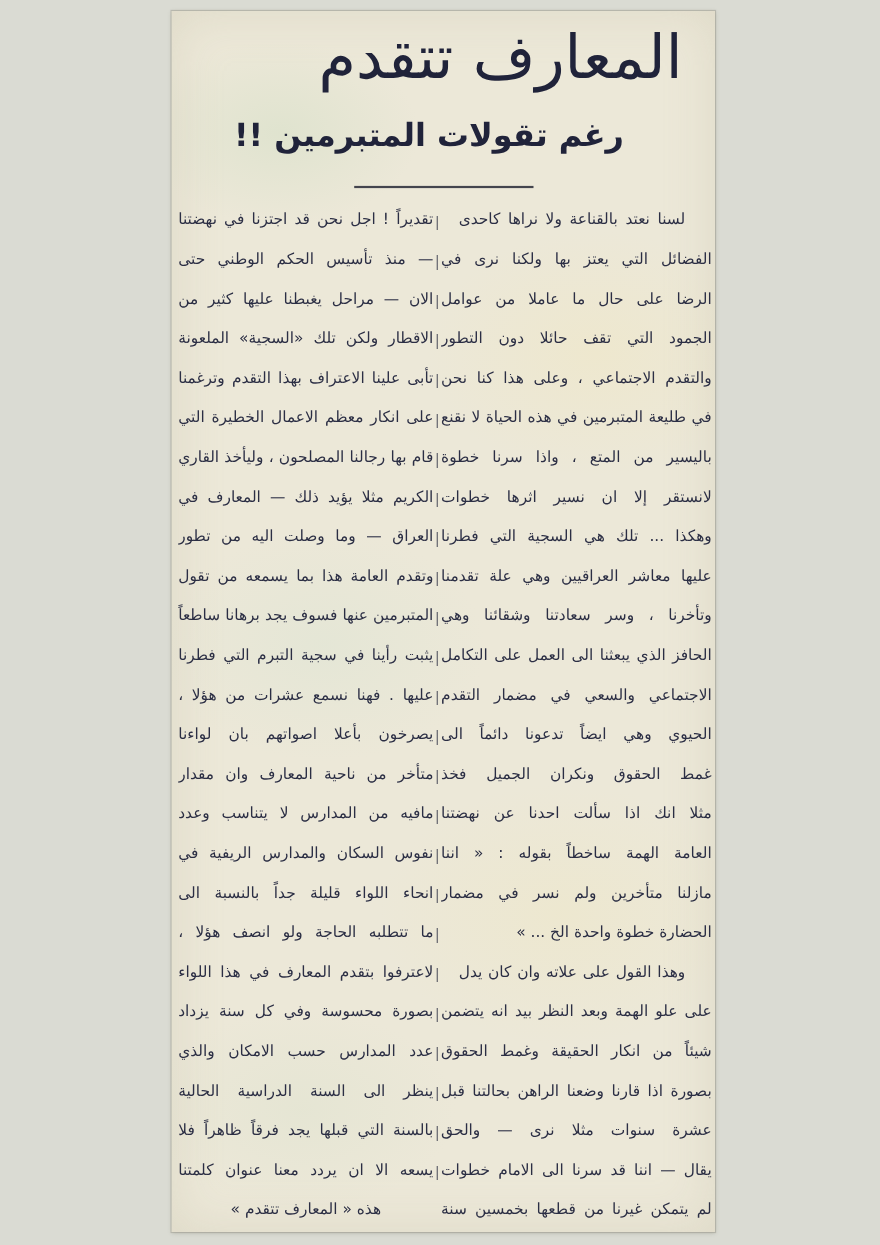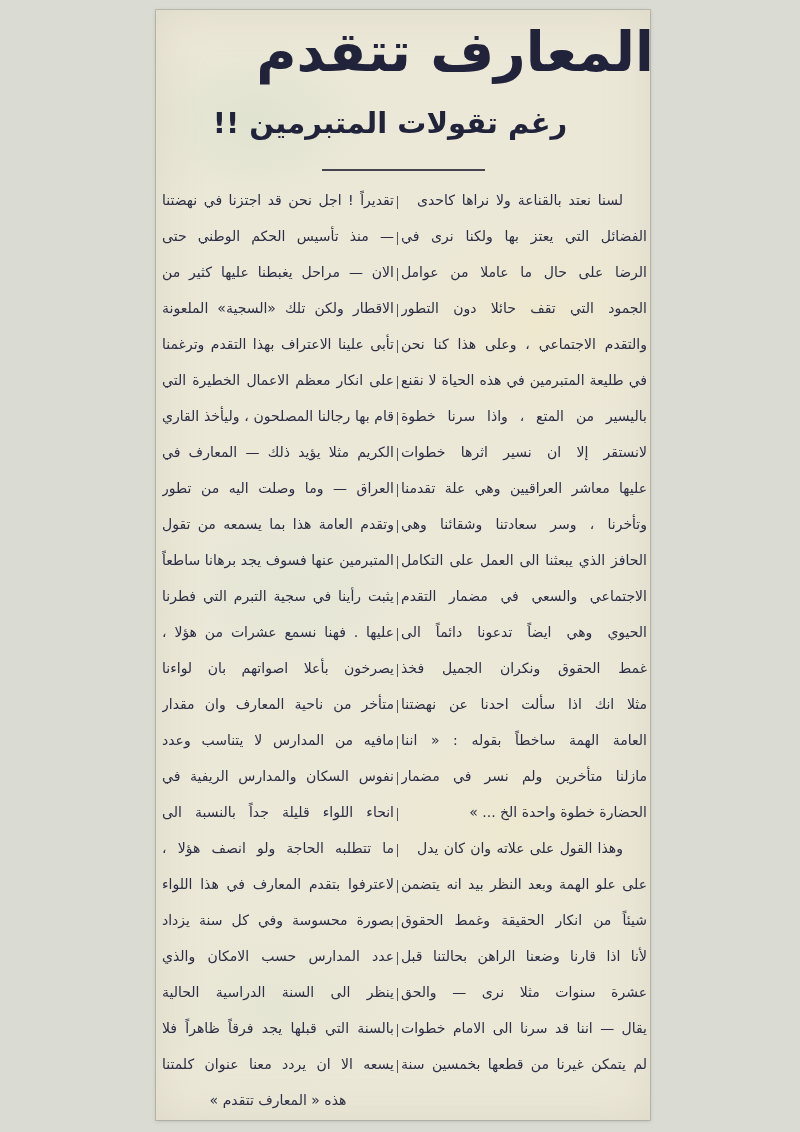--- a/index.html
+++ b/index.html
@@ -25,21 +25,21 @@
       radial-gradient(ellipse 240px 170px at 72% 74%, rgba(238,231,199,.50), transparent 70%),
       radial-gradient(ellipse 200px 130px at 24% 90%, rgba(221,226,206,.45), transparent 70%);
     box-shadow: 0 0 0 1px rgba(150,148,135,.45), 0 1px 4px rgba(90,88,75,.28),
                 inset 0 0 45px rgba(188,183,158,.30);
     direction:rtl;
     color:var(--color-ink);
   }
   .headline{
     position:absolute;top:8px;left:0;right:0;
     text-align:center;transform:translateX(52px);
-    font-size:55px;font-weight:700;line-height:1.25;
+    font-size:55px;font-weight:400;line-height:1.25;
     color:var(--color-headline_ink);
   }
   .subhead{
     position:absolute;top:96px;left:0;right:0;
     text-align:center;transform:translateX(-13px);
     font-size:29px;font-weight:700;
     color:var(--color-headline_ink);
   }
   .rule{
     position:absolute;top:159px;right:165px;width:163px;height:2px;
@@ -76,34 +76,35 @@
     <div class="cols">
       <div class="col col-first">
           <div class="line indent">لسنا نعتد بالقناعة ولا نراها كاحدى</div>
           <div class="line">الفضائل التي يعتز بها ولكنا نرى في</div>
           <div class="line">الرضا على حال ما عاملا من عوامل</div>
           <div class="line">الجمود التي تقف حائلا دون التطور</div>
           <div class="line">والتقدم الاجتماعي ، وعلى هذا كنا نحن</div>
           <div class="line">في طليعة المتبرمين في هذه الحياة لا نقنع</div>
           <div class="line">باليسير من المتع ، واذا سرنا خطوة</div>
           <div class="line">لانستقر إلا ان نسير اثرها خطوات</div>
+          <div class="line">وهكذا ... تلك هي السجية التي فطرنا</div>
           <div class="line">عليها معاشر العراقيين وهي علة تقدمنا</div>
           <div class="line">وتأخرنا ، وسر سعادتنا وشقائنا وهي</div>
           <div class="line">الحافز الذي يبعثنا الى العمل على التكامل</div>
           <div class="line">الاجتماعي والسعي في مضمار التقدم</div>
           <div class="line">الحيوي وهي ايضاً تدعونا دائماً الى</div>
           <div class="line">غمط الحقوق ونكران الجميل فخذ</div>
           <div class="line">مثلا انك اذا سألت احدنا عن نهضتنا</div>
           <div class="line">العامة الهمة ساخطاً بقوله : « اننا</div>
           <div class="line">مازلنا متأخرين ولم نسر في مضمار</div>
           <div class="line flush">الحضارة خطوة واحدة الخ ... »</div>
           <div class="line indent">وهذا القول على علاته وان كان يدل</div>
           <div class="line">على علو الهمة وبعد النظر بيد انه يتضمن</div>
           <div class="line">شيئاً من انكار الحقيقة وغمط الحقوق</div>
-          <div class="line">لأنا اذا قارنا وضعنا الراهن بحالتنا قبل</div>
+          <div class="line">بصورة اذا قارنا وضعنا الراهن بحالتنا قبل</div>
           <div class="line">عشرة سنوات مثلا نرى — والحق</div>
           <div class="line">يقال — اننا قد سرنا الى الامام خطوات</div>
           <div class="line">لم يتمكن غيرنا من قطعها بخمسين سنة</div>
         </div>
       <div class="col-divider"></div>
       <div class="col col-second">
           <div class="line">تقديراً ! اجل نحن قد اجتزنا في نهضتنا</div>
           <div class="line">— منذ تأسيس الحكم الوطني حتى</div>
           <div class="line">الان — مراحل يغبطنا عليها كثير من</div>
           <div class="line">الاقطار ولكن تلك «السجية» الملعونة</div>

